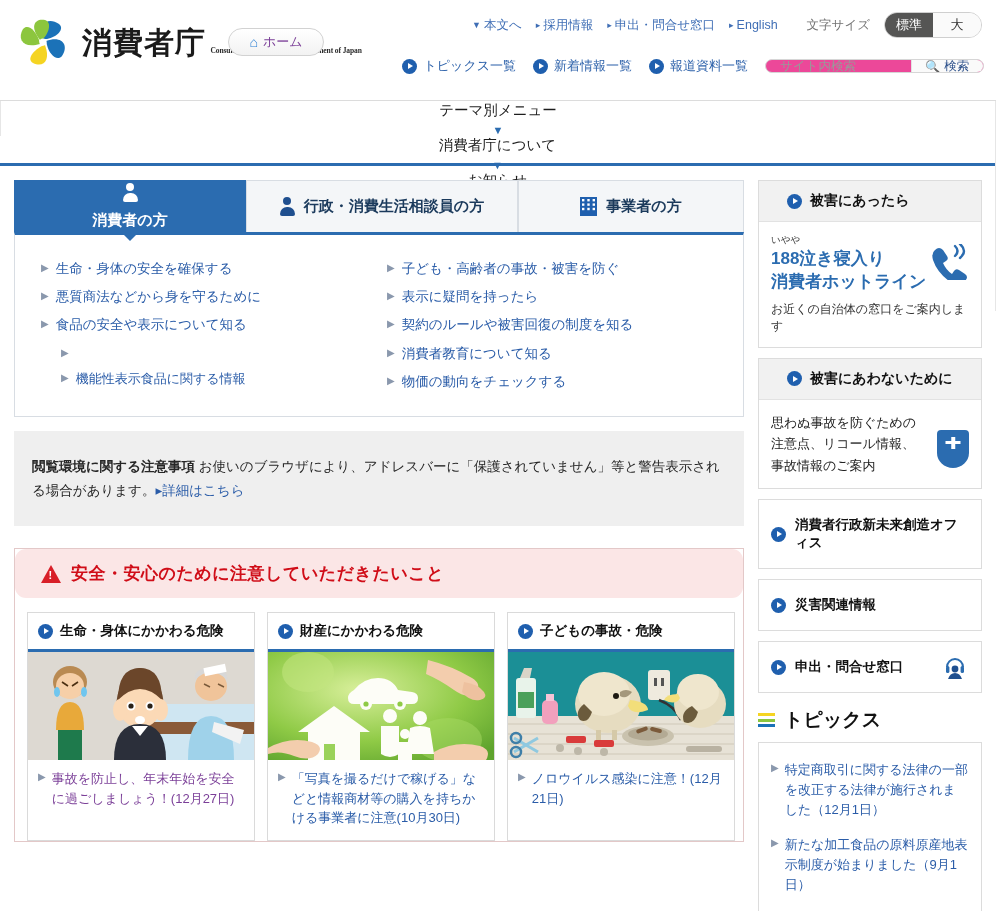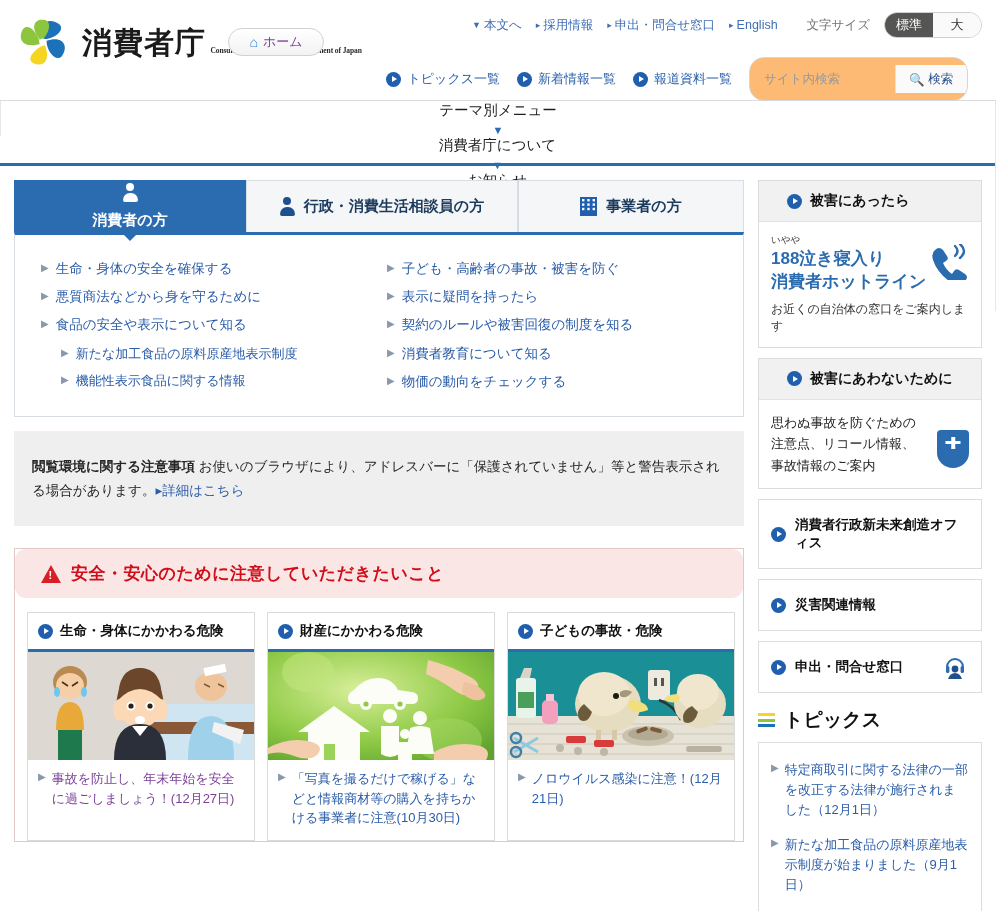--- a/index.html
+++ b/index.html
@@ -33,29 +33,29 @@
 
   .util-row { position:absolute; right:14px; top:12px; display:flex; align-items:center; gap:14px; font-size:12.5px; }
   .util-link { color:#3f6eb5; display:flex; align-items:center; gap:3px; white-space:nowrap; }
   .util-link .caret { color:#3f6eb5; font-size:9px; }
   .fontsize-label { color:#737373; font-size:12.5px; margin-left:15px; }
   .fontsize-toggle { display:flex; border:1px solid #cfcfcf; border-radius:14px; overflow:hidden; height:26px; background:#fff; }
   .fs-btn { width:48px; display:flex; align-items:center; justify-content:center; font-size:13px; }
   .fs-btn.active { background:#555554; color:#fff; }
   .fs-btn.inactive { background:#fafafa; color:#333; }
 
-  .quick-row { position:absolute; right:28px; top:57px; display:flex; align-items:center; gap:17px; }
+  .quick-row { position:absolute; right:12px; top:57px; display:flex; align-items:center; gap:17px; }
   .quick-link { display:flex; align-items:center; gap:6px; font-size:13px; color:#2f63ab; white-space:nowrap; }
   .bullet-ico {
     width:15px; height:15px; border-radius:50%; background:#1f5fae;
     display:inline-flex; align-items:center; justify-content:center; flex:none;
   }
   .bullet-ico::after { content:""; border-left:5px solid #fff; border-top:3.5px solid transparent; border-bottom:3.5px solid transparent; margin-left:2px; }
 
-  .search-wrap { display:flex; align-items:center; height:44px; border:1px solid #d6d6d6; border-radius:15px; overflow:hidden; background:#fdba74;justify-content:center; }
+  .search-wrap { display:flex; align-items:center; height:14px; border:1px solid #d6d6d6; border-radius:15px; overflow:hidden; background:#ec4899;justify-content:center; }
   .search-input { width:145px; height:28px; border:0; outline:none; padding:0 14px; font-size:12.5px; color:#333; background:transparent; font-family:inherit; }
   .search-input::placeholder { color:#999; }
   .search-btn { width:72px; height:28px; border:0; border-left:1px solid #e2e2e2; background:#fafafa; font-size:12.5px; color:#2b4f8a; display:flex; align-items:center; justify-content:center; gap:3px; font-family:inherit; cursor:pointer; }
 
   
   .gnav { display:flex; width:996px; height:66px; border-top:1px solid #dcdcdc; border-bottom:3px solid #2b6cb0; background:#fff;flex-direction:column; }
   .gnav-item {
     flex:1; display:flex; flex-direction:column; align-items:center; justify-content:center; gap:5px;
     border-right:1px solid #e6e6e6; font-size:14.5px; color:#1d1d1d;
   }
@@ -290,21 +290,20 @@
           <a class="lnk" href="#">
             <span class="tri">▶</span>
             <span>悪質商法などから身を守るために</span>
           </a>
           <a class="lnk" href="#">
             <span class="tri">▶</span>
             <span>食品の安全や表示について知る</span>
           </a>
           <a class="lnk sub" href="#">
             <span class="tri">▶</span>
-            <span>新たな加工食品の原料原産地表示制度</span>
           </a>
           <a class="lnk sub" href="#">
             <span class="tri">▶</span>
             <span>機能性表示食品に関する情報</span>
           </a>
         </div>
         <div class="link-col">
           <a class="lnk" href="#">
             <span class="tri">▶</span>
             <span>子ども・高齢者の事故・被害を防ぐ</span>

